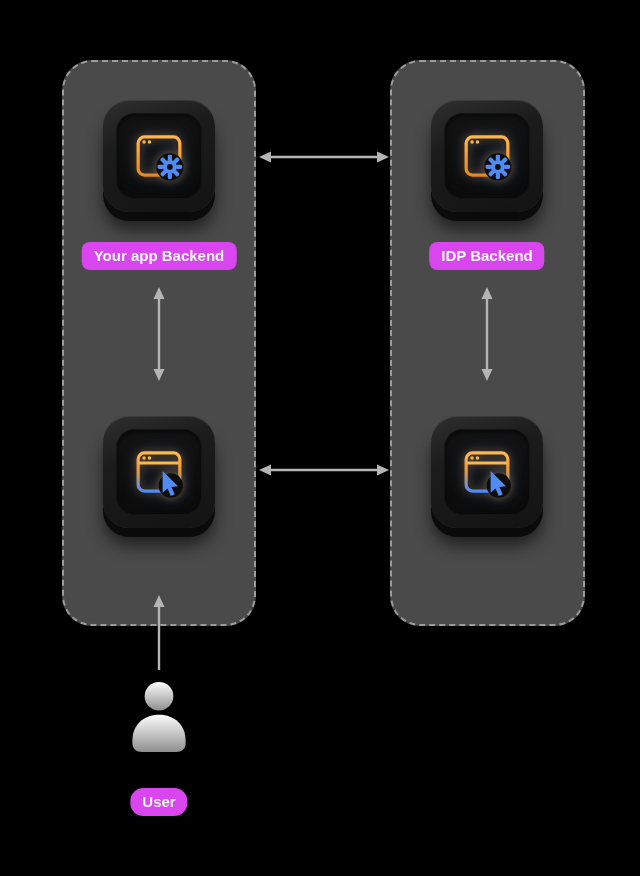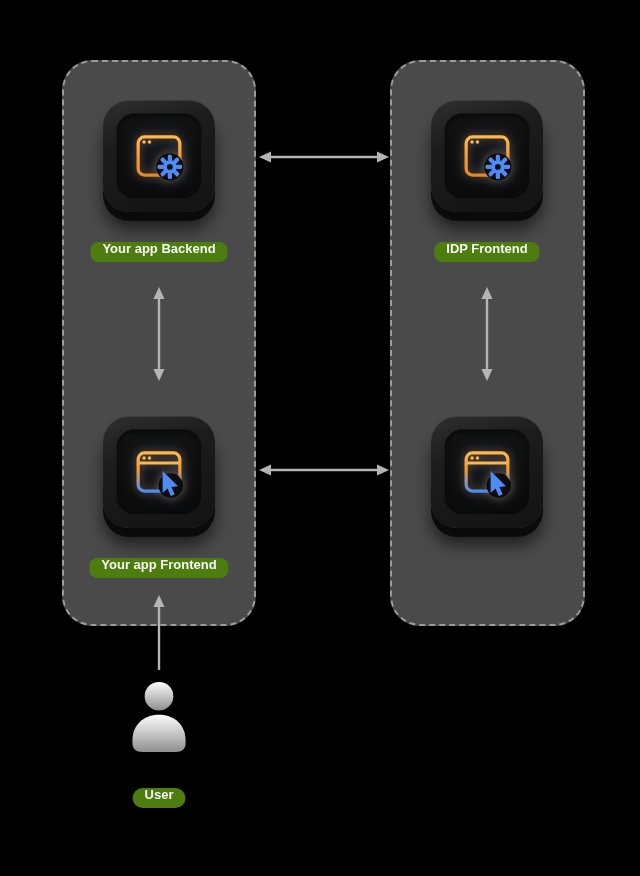--- a/index.html
+++ b/index.html
@@ -54,26 +54,26 @@
   .node-icon {
     width: 58px;
     height: 58px;
     filter: drop-shadow(0 0 4px rgba(247,166,62,0.40))
             drop-shadow(0 0 7px rgba(79,140,247,0.30));
   }
 
   .label {
     position: absolute;
     transform: translateX(-50%);
-    background: #4d7c0f;
+    background: #d946ef;
     color: #f7f7f7;
-    font-size: 13px;
+    font-size: 15px;
     font-weight: 700;
     line-height: 1;
-    padding: 0 12px 7px;
+    padding: 6px 12px 7px;
     border-radius: 8px;
     white-space: nowrap;
   }
 
   .arrow { position: absolute; }
   .arrow line    { stroke: #b5b5b5; stroke-width: 2.4; }
   .arrow polygon { fill:   #b5b5b5; }
 
   .user-icon {
     position: absolute;
@@ -152,30 +152,29 @@
   </div>
   <div class="label" style="left:159px; top:242px;">Your app Backend</div>
 
   <div class="keycap" style="left:103px; top:416px;">
     <div class="icon-well">
       <svg class="node-icon">
           <use href="#sym-browser-cursor"></use>
         </svg>
     </div>
   </div>
-  <div class="label" style="left:159px; top:558px;">Your app Frontend</div>
 
   <div class="keycap" style="left:431px; top:100px;">
     <div class="icon-well">
       <svg class="node-icon">
           <use href="#sym-browser-gear"></use>
         </svg>
     </div>
   </div>
-  <div class="label" style="left:487px; top:242px;">IDP Frontend</div>
+  <div class="label" style="left:487px; top:242px;">IDP Backend</div>
 
   <div class="keycap" style="left:431px; top:416px;">
     <div class="icon-well">
       <svg class="node-icon">
           <use href="#sym-browser-cursor"></use>
         </svg>
     </div>
   </div>
 
   <svg class="arrow" style="left:258px; top:149px;" width="132" height="16" viewBox="0 0 132 16">

